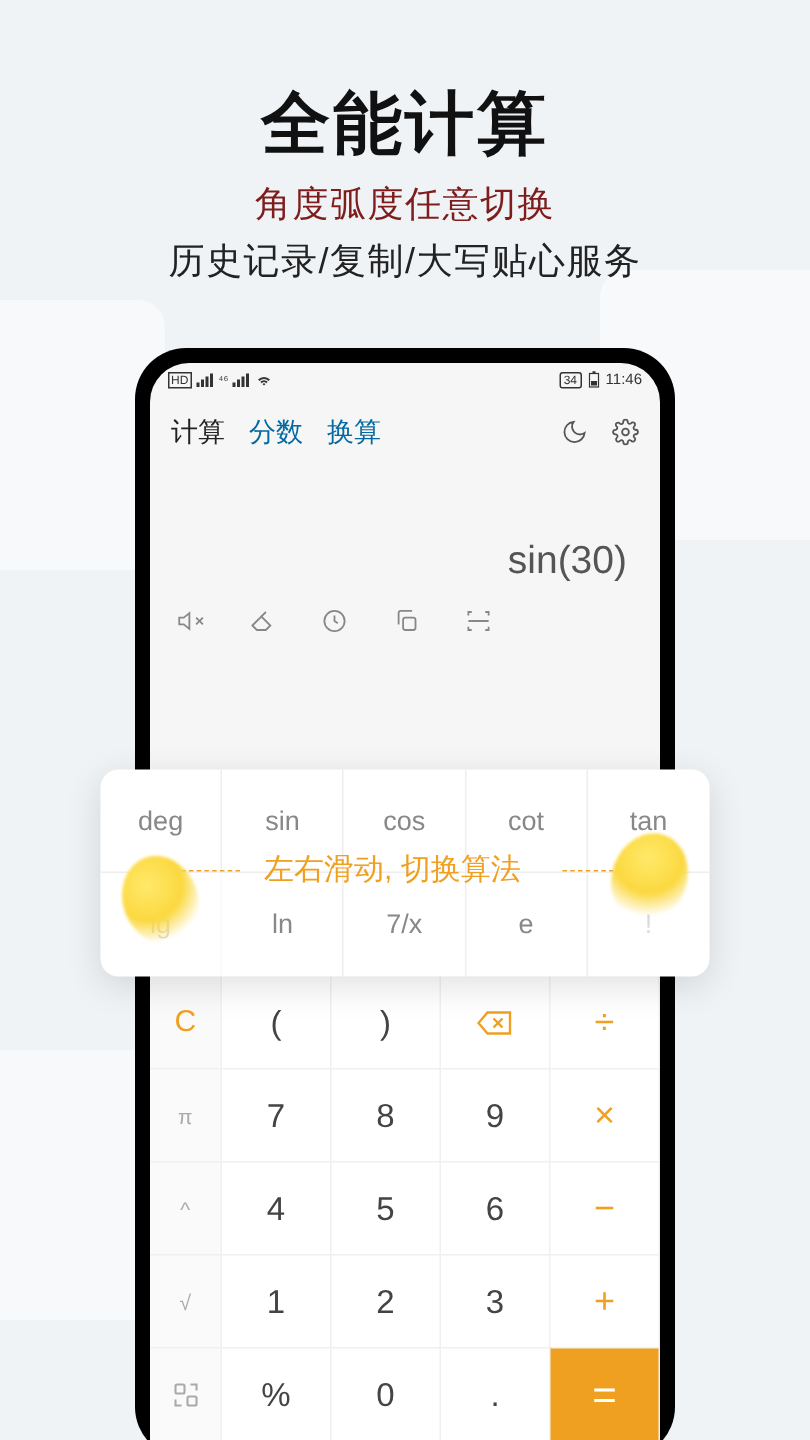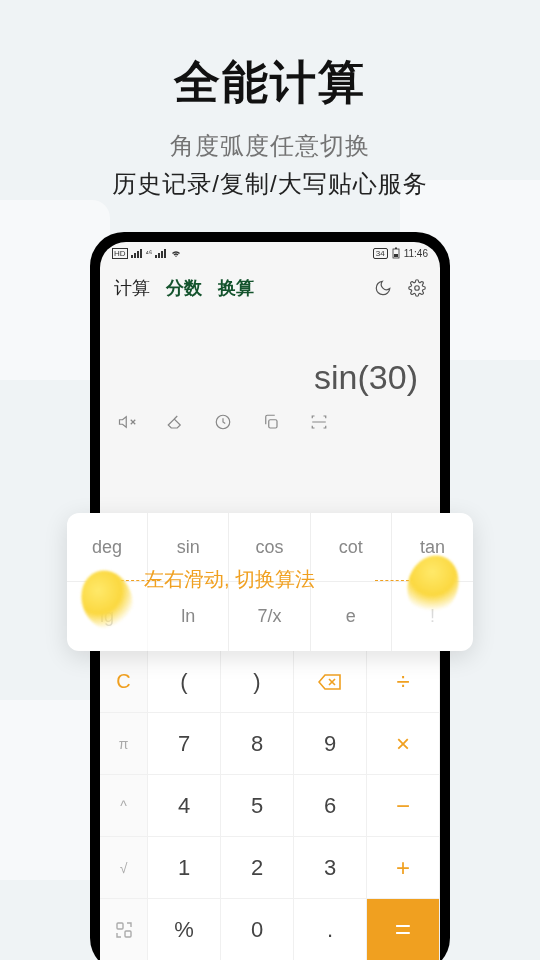--- a/index.html
+++ b/index.html
@@ -20,21 +20,21 @@
 .bg1 { left: -70px; top: 200px; width: 180px; height: 180px; }
 .bg2 { left: 400px; top: 180px; width: 180px; height: 180px; }
 .bg3 { left: -70px; top: 700px; width: 180px; height: 180px; }
 .hero {
   text-align: center;
   padding-top: 52px;
   position: relative;
   z-index: 2;
 }
 .hero h1 { font-size: 46px; font-weight: 700; color: #111; letter-spacing: 2px; }
-.hero .sub1 { font-size: 24px; color: #737373; margin-top: 16px; letter-spacing: 1px; }
+.hero .sub1 { font-size: 24px; color: #7f1d1d; margin-top: 6px; letter-spacing: 1px; }
 .hero .sub2 { font-size: 24px; color: #222; margin-top: 6px; letter-spacing: 1px; }
 
 .phone {
   position: absolute;
   left: 90px;
   top: 232px;
   width: 360px;
   height: 740px;
   background: #000;
   border-radius: 34px;
@@ -67,30 +67,30 @@
 .sig span:nth-child(3) { left: 6px; height: 7px; }
 .sig span:nth-child(4) { left: 9px; height: 9px; }
 .battery-txt { border: 1px solid #333; font-size: 8px; padding: 0 2px; border-radius: 2px;}
 
 .top-bar {
   display: flex;
   align-items: center;
   padding: 12px 14px 8px;
   gap: 16px;
 }
-.top-bar .tab { font-size: 18px; color: #14532d; font-weight: bold; }
+.top-bar .tab { font-size: 18px; color: #0369a1; }
 .top-bar .tab.active { color: #222; font-weight: 500; }
 .top-bar .spacer { flex: 1; }
 .top-bar .icon-btn { color: #555; cursor: pointer; }
 
 .display-area {
   padding: 50px 22px 6px;
   text-align: right;
 }
-.expr { font-size: 34px; color: #555; font-weight: 300; }
+.expr { font-size: 26px; color: #555; font-weight: 300; }
 .result { font-size: 40px; color: #222; margin-top: 2px; font-weight: 400; }
 
 .tools-row {
   display: flex;
   gap: 30px;
   padding: 10px 18px 10px;
   color: #888;
 }
 .tools-row .tool { cursor: pointer; }
 
@@ -115,21 +115,21 @@
   font-size: 18px;
   color: #888;
   border-right: 1px solid #eee;
   border-bottom: 1px solid #eee;
 }
 .sci-panel .cell:nth-child(5n) { border-right: none; }
 .sci-panel .cell:nth-child(n+6) { border-bottom: none; }
 
 .hint {
   position: absolute;
-  left: 144px;
+  left: 176px;
   top: 566px;
   font-size: 20px;
   color: #f0a020;
   z-index: 7;
   font-weight: 500;
 }
 .dash-line {
   position: absolute;
   top: 580px;
   height: 1px;

